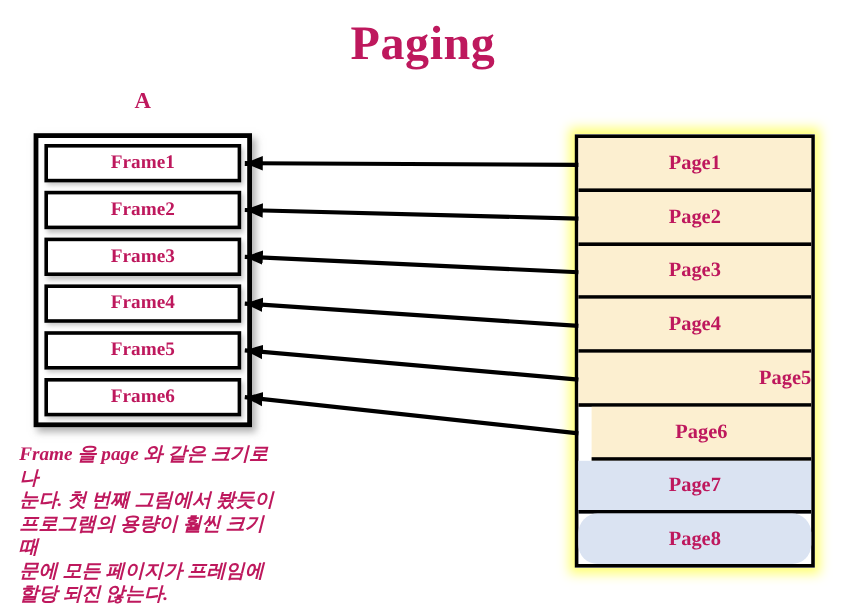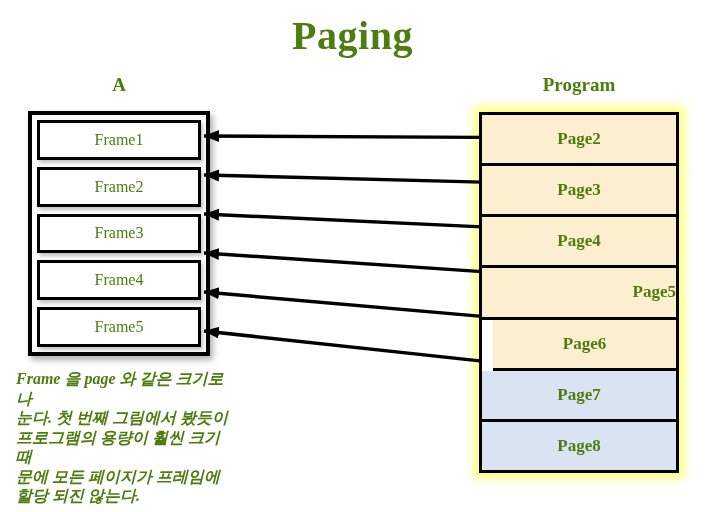--- a/index.html
+++ b/index.html
@@ -1,93 +1,98 @@
 <!DOCTYPE html>
 <html><head>
 <meta charset="utf-8">
 <style>
   html,body{margin:0;padding:0;background:#ffffff;}
   .canvas{
     position:relative;width:719px;height:512px;background:#ffffff;overflow:hidden;
-    font-family:"Liberation Serif","DejaVu Serif",serif;color:#4d7c0f;
+    font-family:"Liberation Serif","DejaVu Serif",serif;color:#be185d;
   }
   .title{
     position:absolute;top:12px;left:0;width:705px;margin:0;
     text-align:center;font-size:40px;font-weight:bold;letter-spacing:0.5px;
   }
   .col-label{
     position:absolute;top:74px;font-size:19px;font-weight:bold;text-align:center;
   }
   .label-a{left:28px;width:182px;}
   .label-program{left:479px;width:200px;}
 
   .frames{
     position:absolute;left:28px;top:111px;width:182px;height:245px;
     box-sizing:border-box;border:4px solid #000;background:#fff;
     padding:5px;display:flex;flex-direction:column;gap:7px;
     box-shadow:3px 4px 6px rgba(110,110,110,0.55);
   }
   .frame{
     flex:1;box-sizing:border-box;border:3px solid #000;background:#fff;
     display:flex;align-items:center;justify-content:center;
-    font-size:16px;font-weight:normal;
+    font-size:16px;font-weight:bold;
     box-shadow:2px 3px 4px rgba(120,120,120,0.45);
   }
 
   .program{
     position:absolute;left:479px;top:112px;width:200px;height:361px;
     box-sizing:border-box;border:3px solid #000;
     display:flex;flex-direction:column;
     box-shadow:0 0 9px 5px rgba(255,255,110,0.95);
   }
   .page{
     flex:1;box-sizing:border-box;border-bottom:3px solid #000;
     display:flex;align-items:center;justify-content:center;
     font-size:17px;font-weight:bold;
   }
-  .page:last-child{border-bottom:none;}
+  .page:last-child{border-bottom:none;border-radius:16px;}
 
   .arrows-svg{
     position:absolute;left:0;top:0;width:719px;height:512px;pointer-events:none;
   }
 
   .note{
     position:absolute;left:16px;top:369px;width:222px;
     font-size:16px;line-height:19.5px;font-weight:bold;font-style:italic;
   }
 </style>
 </head>
 <body>
 
 <div class="canvas">
 
   <h1 class="title">Paging</h1>
 
   <div class="col-label label-a">A</div>
-  <div class="col-label label-program">Program</div>
 
   <div class="frames">
     <div class="frame">
         <span>Frame1</span>
       </div>
     <div class="frame">
         <span>Frame2</span>
       </div>
     <div class="frame">
         <span>Frame3</span>
       </div>
     <div class="frame">
         <span>Frame4</span>
       </div>
     <div class="frame">
         <span>Frame5</span>
       </div>
+    <div class="frame">
+        <span>Frame6</span>
+      </div>
   </div>
 
   <div class="program">
+    <div class="page" style="background: rgb(252, 239, 208);">
+        <span>Page1</span>
+      </div>
     <div class="page" style="background: rgb(252, 239, 208); font-family: Liberation Serif, serif;">
         <span>Page2</span>
       </div>
     <div class="page" style="background: rgb(252, 239, 208);">
         <span>Page3</span>
       </div>
     <div class="page" style="background: rgb(252, 239, 208);">
         <span>Page4</span>
       </div>
     <div class="page" style="background: rgb(252, 239, 208); justify-content: flex-end;">

